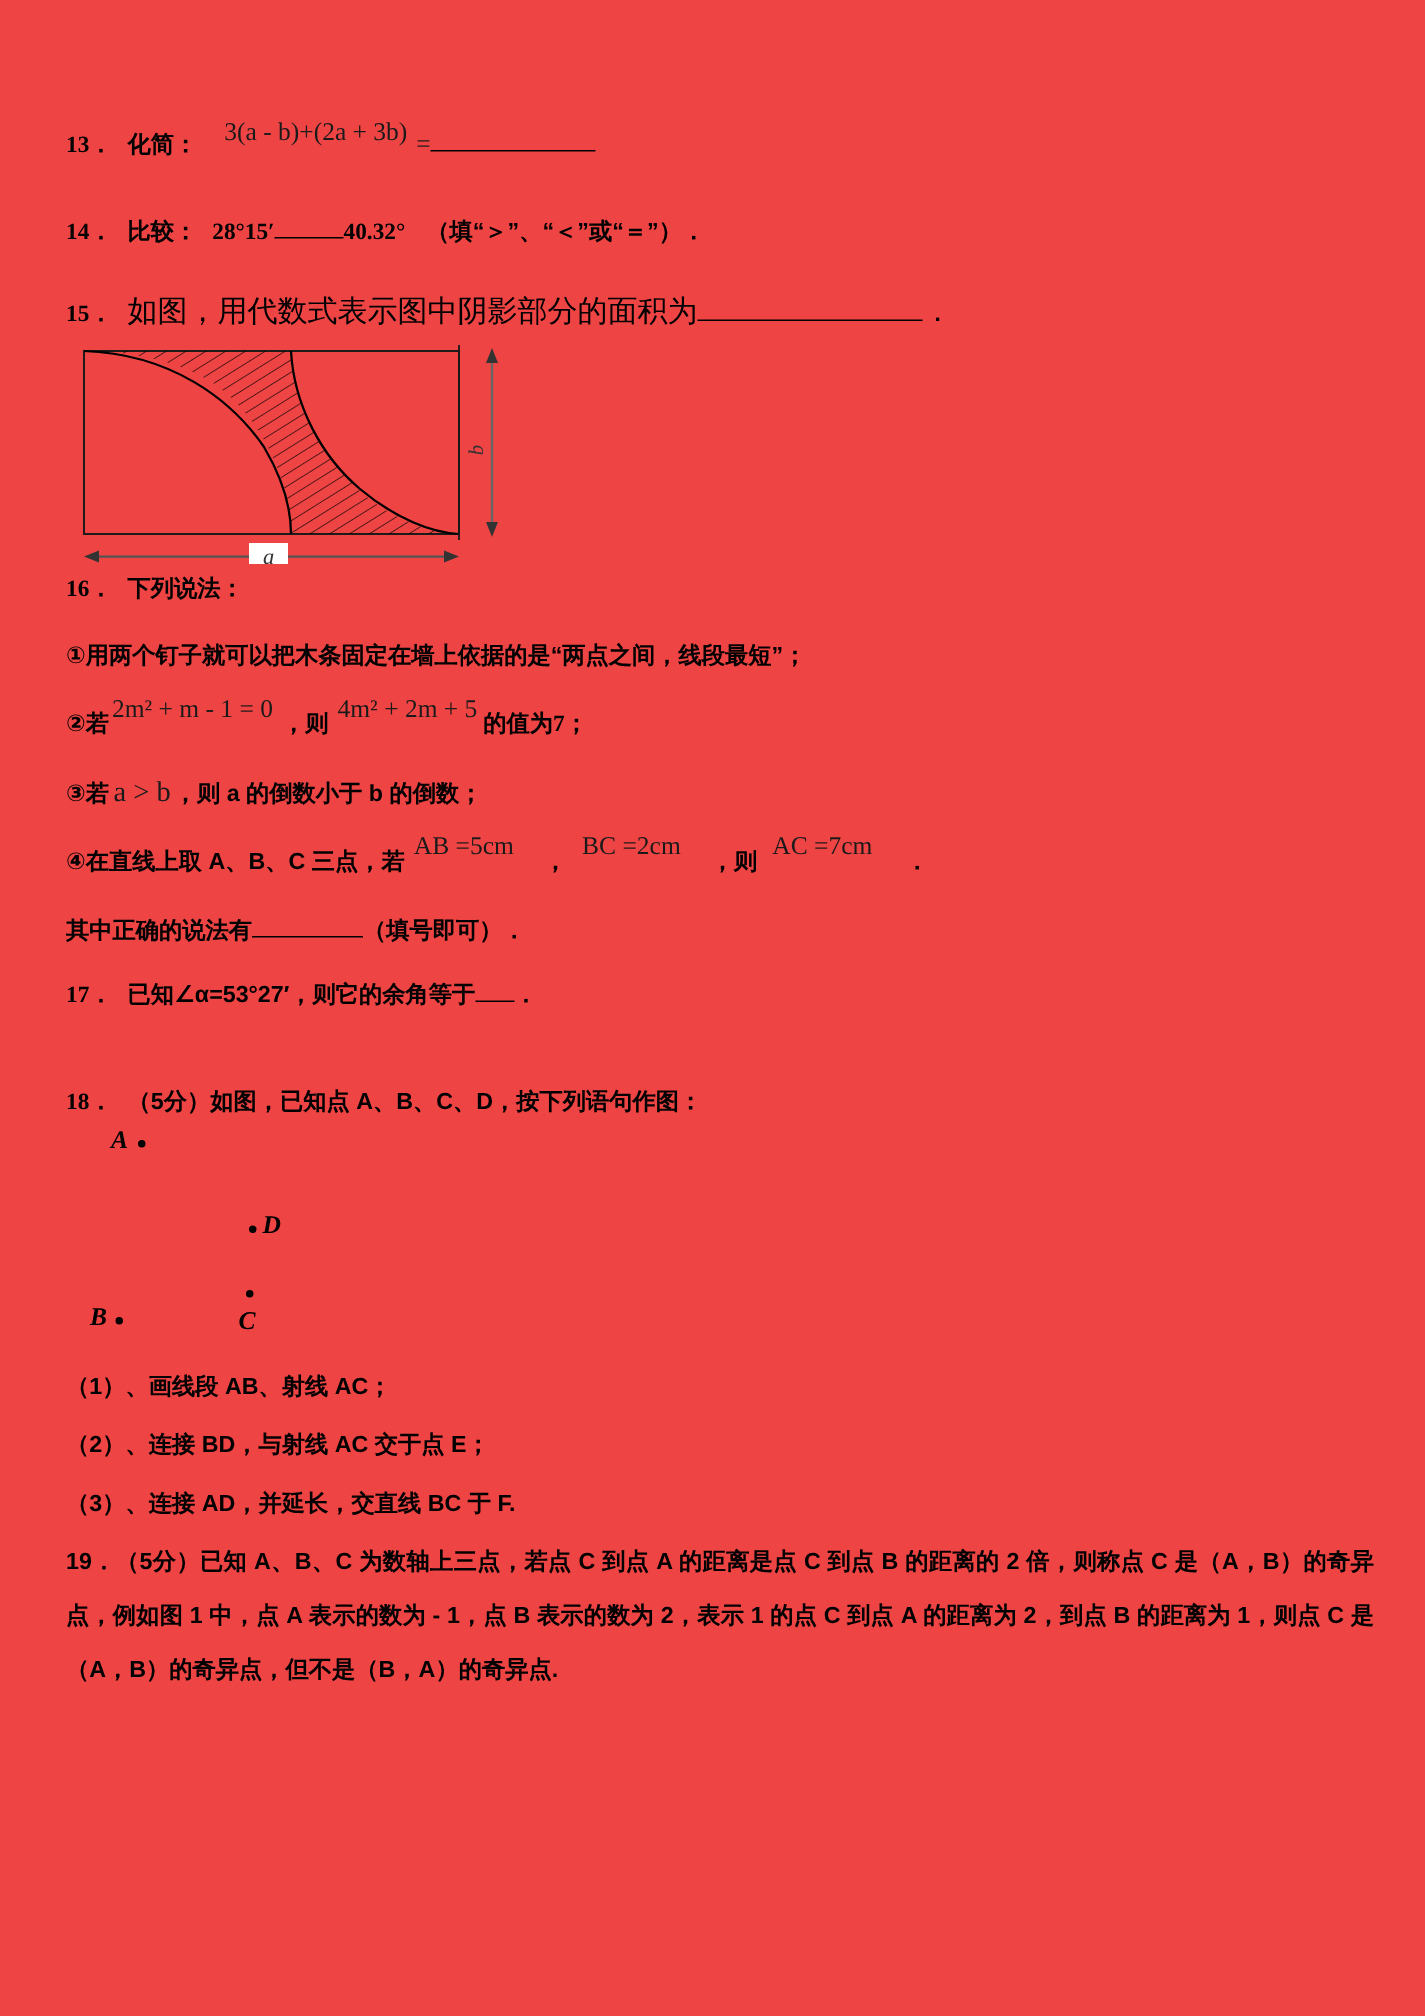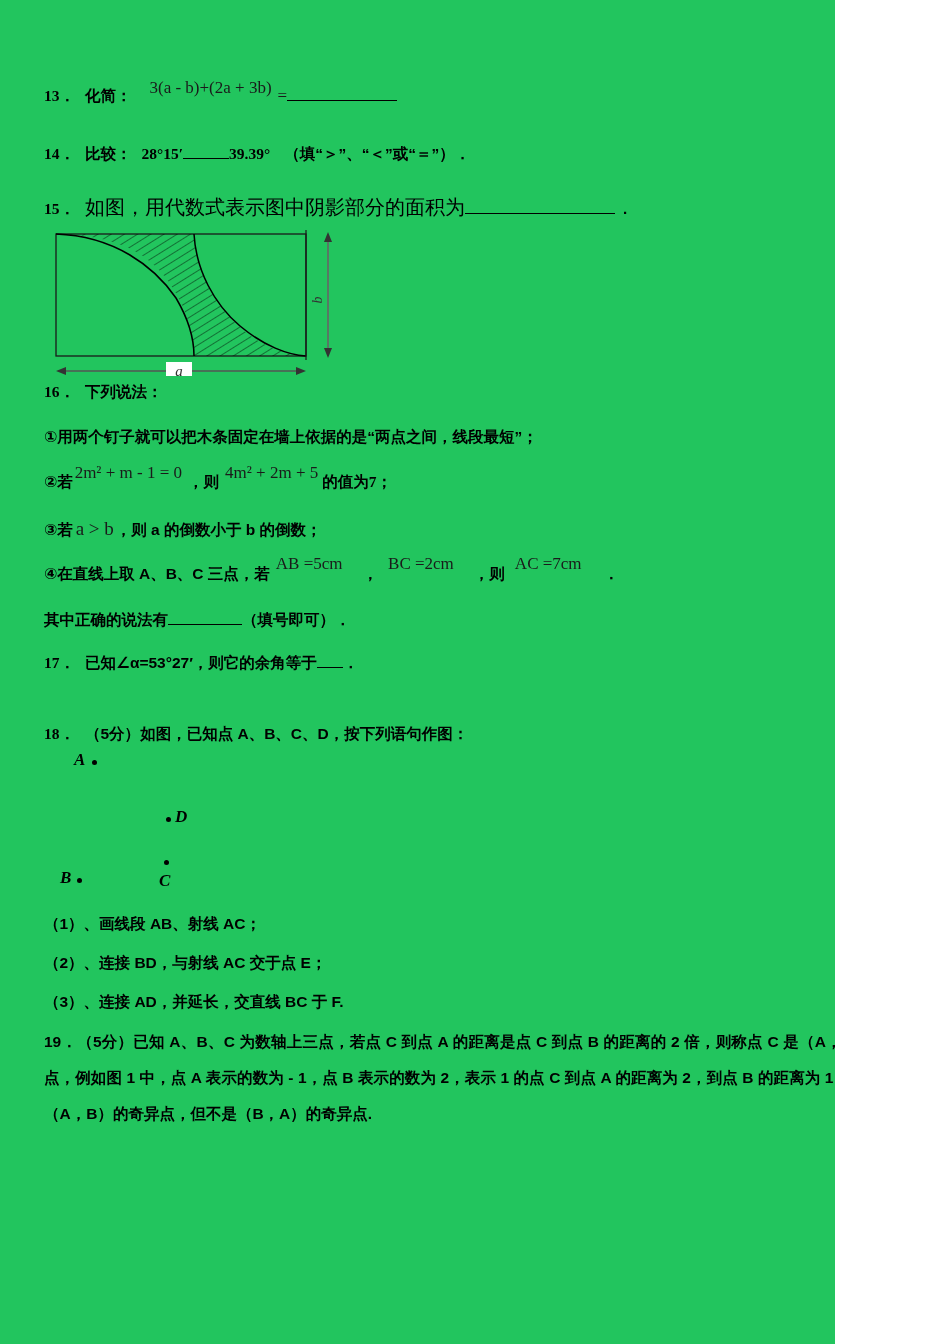--- a/index.html
+++ b/index.html
@@ -7,23 +7,23 @@
     margin: 0;
     padding: 0;
     background: #ffffff;
   }
   body {
     font-family: "Liberation Serif", "DejaVu Serif", serif;
     color: #000000;
   }
   .page {
     position: relative;
-    width: 835px;
+    width: 950px;
     height: 1344px;
-    background: #22c55e;
+    background: #ef4444;
     overflow: hidden;
   }
   .content {
     position: absolute;
     left: 44px;
     top: 86px;
     width: 872px;
   }
   .num {
     font-weight: bold;
@@ -117,21 +117,21 @@
     <div class="row" style="top:0px;">
       <span class="num">13．</span>
       <span class="cn" style="margin-left:6px;">化简：</span>
       <span class="math" style="margin-left:14px;position:relative;top:-8px;">3(a - b)+(2a + 3b)</span>
       <span class="math" style="margin-left:2px;">=</span><span class="blank blank-lg"></span>
     </div>
 
     <div class="row" style="top:58px;">
       <span class="num">14．</span>
       <span class="cn" style="margin-left:6px;">比较：</span>
-      <span class="num" style="margin-left:6px;">28°15′</span><span class="blank blank-sm"></span><span class="num">39.39°</span>
+      <span class="num" style="margin-left:6px;">28°15′</span><span class="blank blank-sm"></span><span class="num">40.32°</span>
       <span class="cn" style="margin-left:10px;">（填“＞”、“＜”或“＝”）．</span>
     </div>
 
     <div class="row" style="top:108px;">
       <span class="num">15．</span>
       <span class="cn-reg" style="margin-left:6px;font-weight:normal;font-family:'Liberation Serif',serif;">如图，用代数式表示图中阴影部分的面积为</span><span class="blank blank-xl"></span><span class="cn-reg" style="font-weight:normal;">．</span>
     </div>
 
     <div class="fig15">
       <svg width="300" height="150" viewBox="0 0 300 150">

